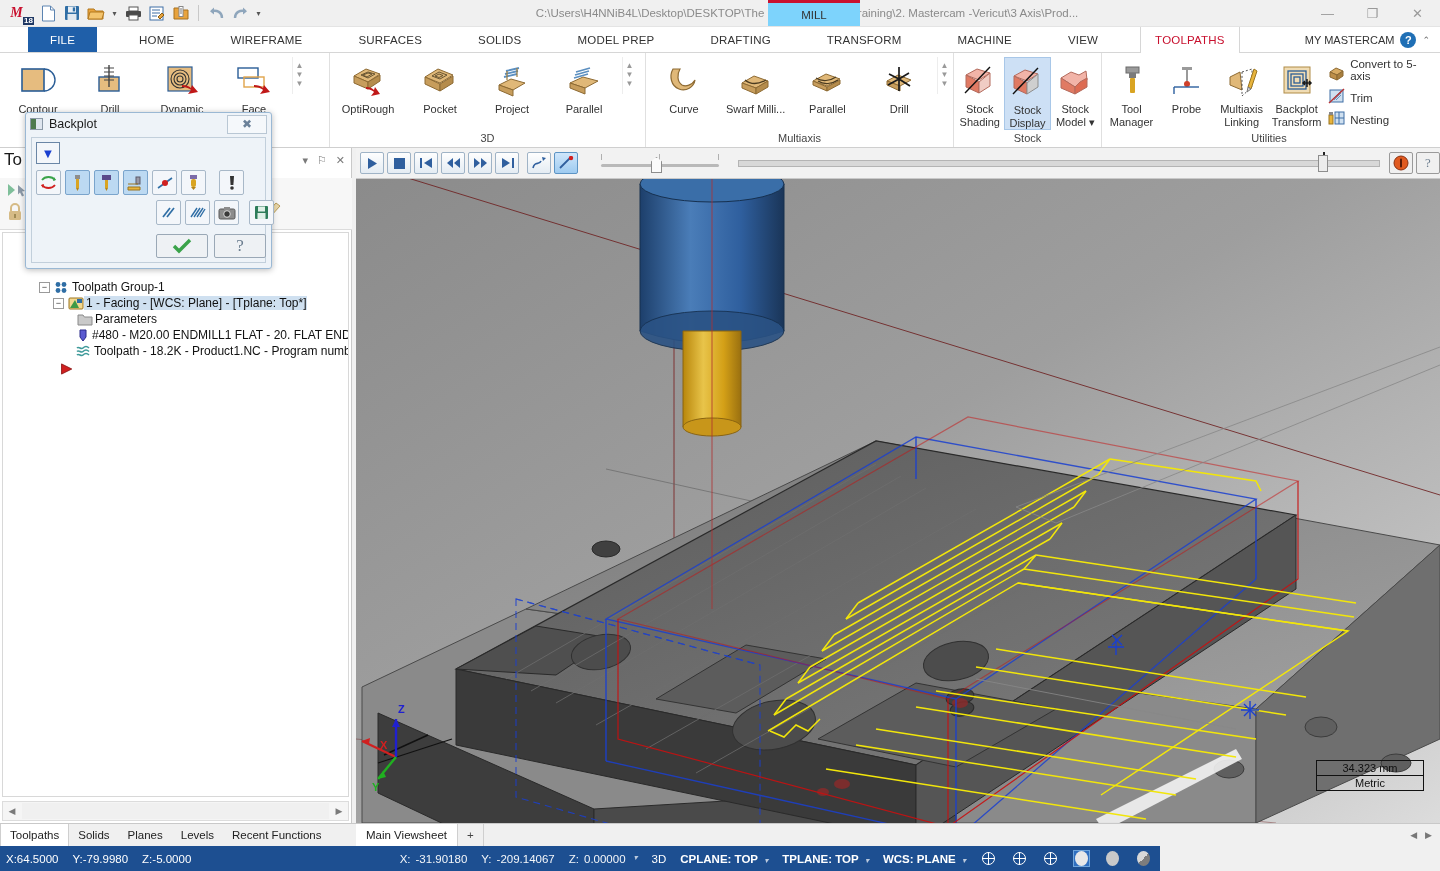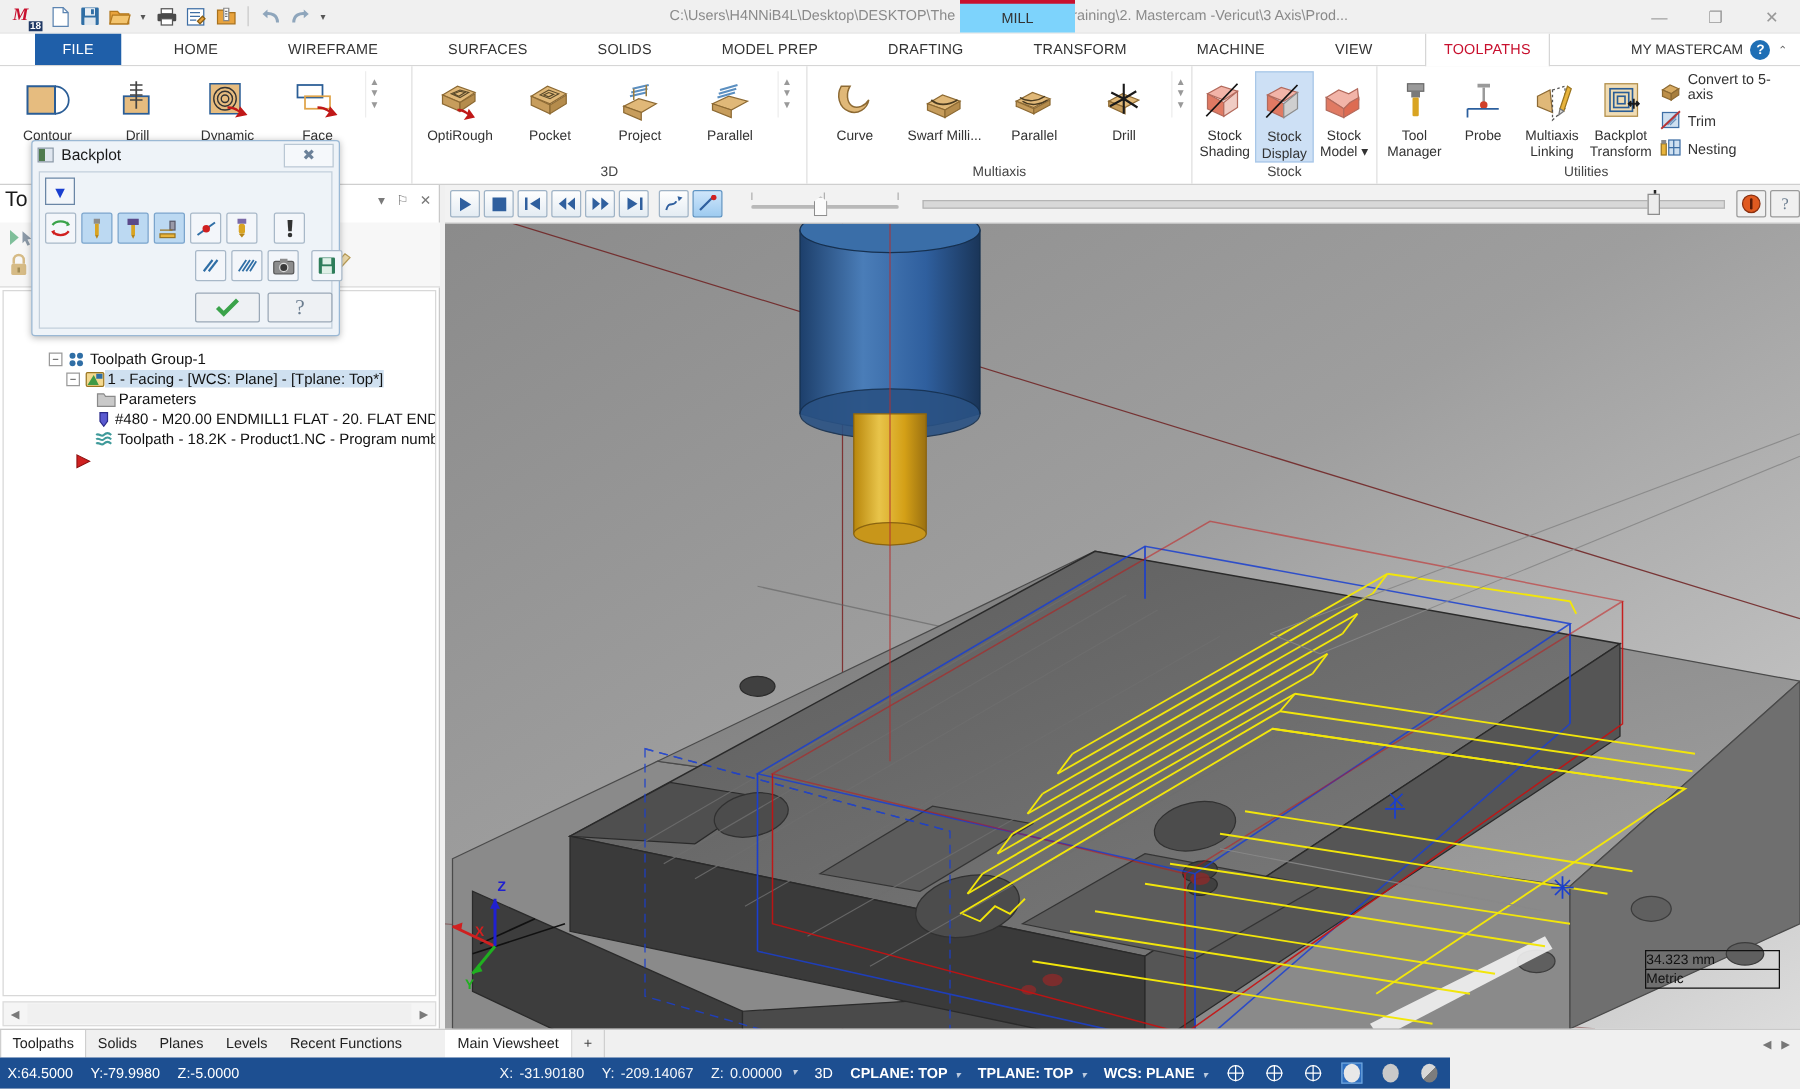--- a/index.html
+++ b/index.html
@@ -247,21 +247,21 @@
   }
   .vp-tab {
     display: flex; align-items: center; padding: 0 10px; font-size: 11.5px; color: #222;
     background: #fff; border-right: 1px solid #cfcfcf;
   }
   .vp-tab.plus { color: #444; padding: 0 9px; background: #f0f0f0; }
   .vp-tabs-right { margin-left: auto; display: flex; align-items: center; gap: 8px; padding-right: 8px; color: #777; font-size: 9px; }
 
   .scalebox {
     position: absolute; right: 16px; bottom: 32px; width: 108px;
-    font-size: 11px; color: #111; z-index: 8;
+    font-size: 11px; color: #111; text-align: center; z-index: 8;
   }
   .scalebox .v { border-left: 1px solid #111; border-right: 1px solid #111; border-top: 1px solid #111; line-height: 14px; }
   .scalebox .u { border-left: 1px solid #111; border-right: 1px solid #111; border-top: 1px solid #111; border-bottom: 1px solid #111; line-height: 14px; }
 
   
   .bottom-tabs {
     position: absolute; left: 0; top: 823px; width: 356px; height: 23px;
     background: #f0f0f0; border-top: 1px solid #c9c9c9; display: flex; align-items: stretch;
   }
   .btab {

